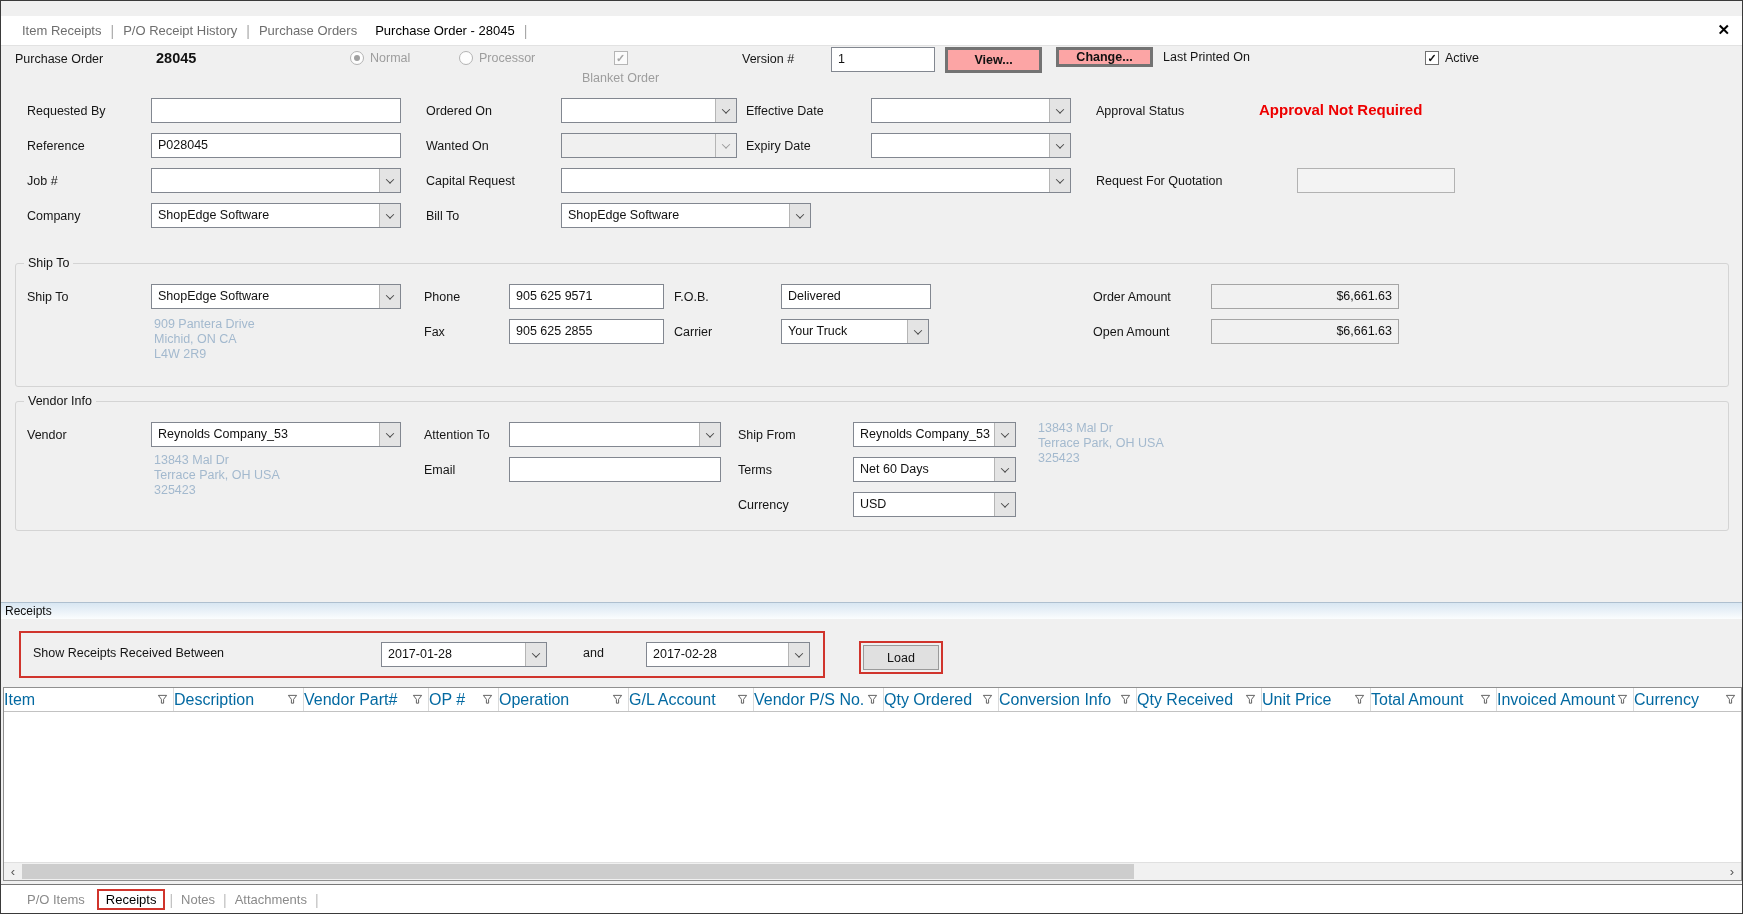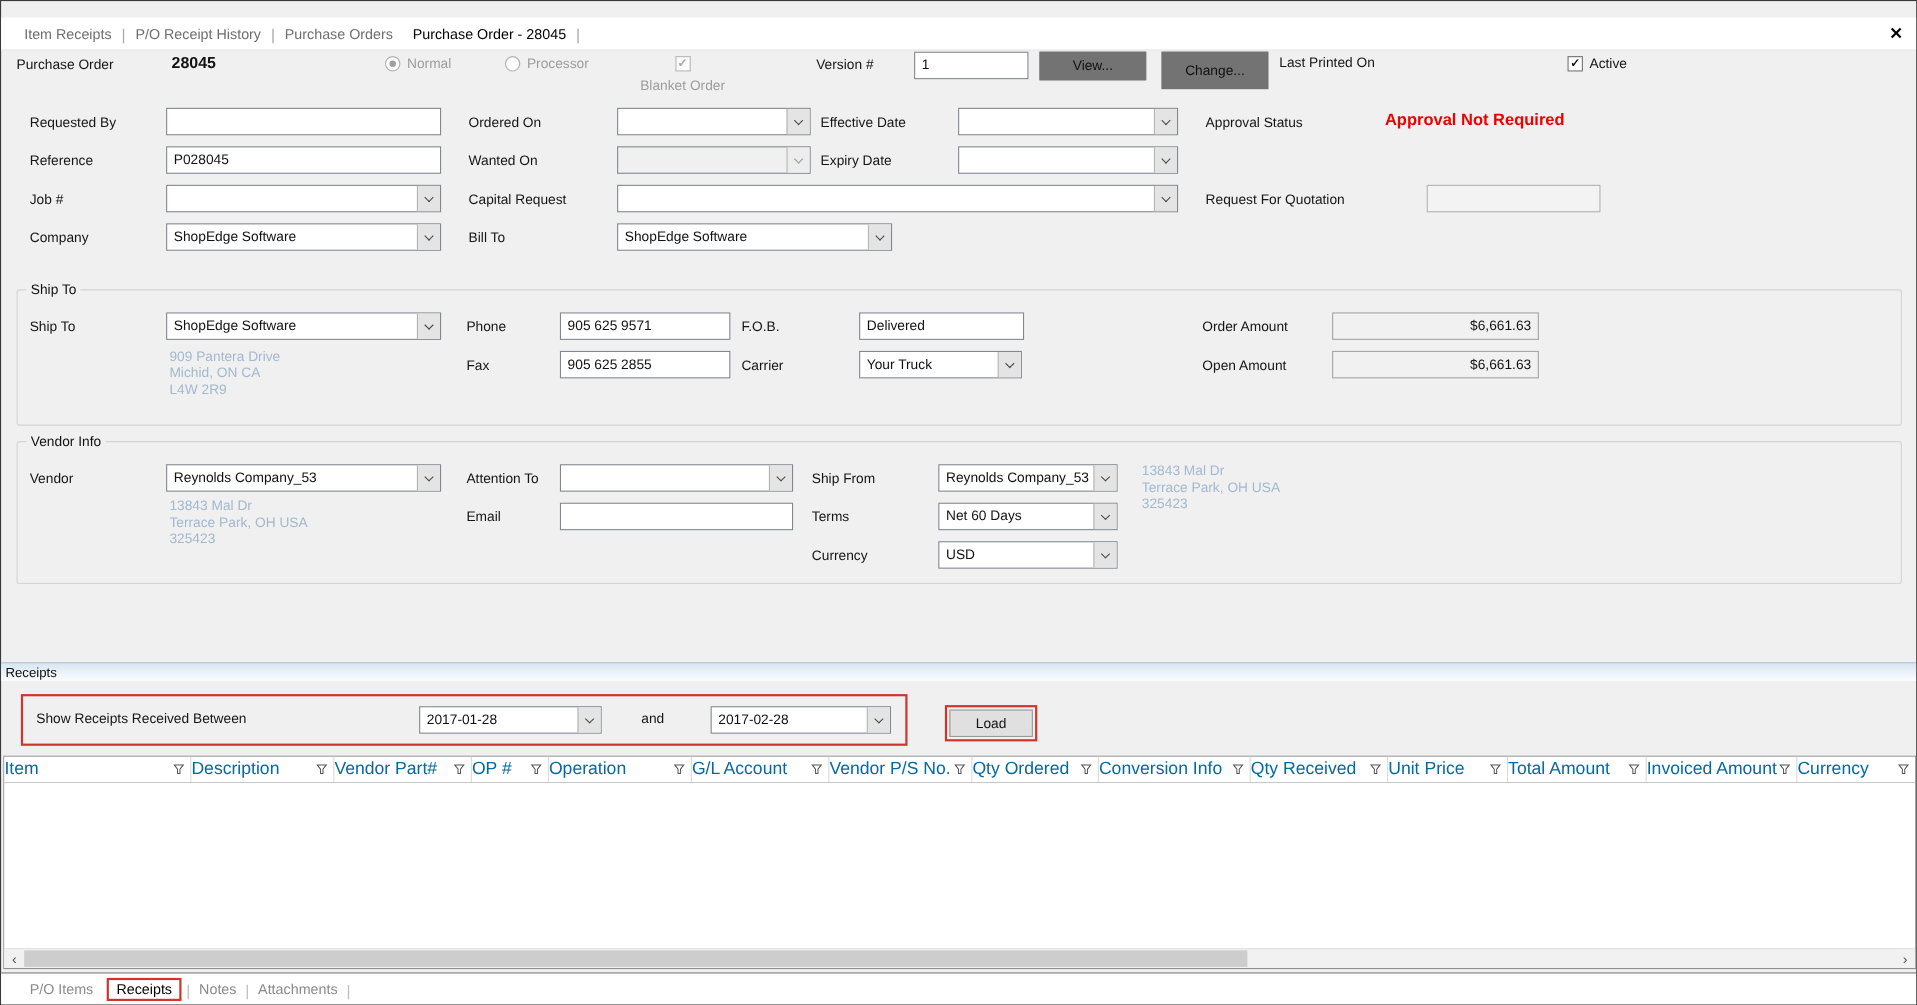--- a/index.html
+++ b/index.html
@@ -28,22 +28,22 @@
        display:flex; align-items:stretch;}
   .dd .ddval{ flex:1; line-height:23px; padding:0 6px; white-space:nowrap; overflow:hidden;}
   .dd .ddbtn{ width:21px; background:#e4e4e4; border-left:1px solid #b5b5b5;
        display:flex; align-items:center; justify-content:center;}
   .dd.dis{ background:#f0f0f0; }
   .dd.dis .ddbtn{ background:#ededed; }
   .chev{ display:inline-block; width:6px; height:6px;
        border-left:1.6px solid #4a4a4a; border-bottom:1.6px solid #4a4a4a;
        transform:rotate(-45deg) translate(1px,-1px);}
   .dd.dis .chev{ border-color:#9b9b9b; }
-  .btn{ position:absolute; background:#737373; border:3px solid #737373;
-       display:flex; align-items:center; justify-content:center; cursor:pointer;}
+  .btn{ position:absolute; background:#fca5a5; border:3px solid #737373;
+       display:flex; align-items:center; justify-content:center; cursor:pointer;font-weight:bold;}
   .grp{ position:absolute; border:1px solid #d4d4d4; border-radius:3px;}
   .grp-title{ position:absolute; top:-8px; left:8px; background:#f0f0f0; padding:0 4px; white-space:nowrap;}
   .addr{ position:absolute; color:#a3b9ce; line-height:15px; white-space:nowrap;}
   
   .opt{ position:absolute; display:flex; align-items:center; gap:6px; }
   .radio{ width:14px; height:14px; border:1px solid #b3b3b3; border-radius:50%; background:#fdfdfd; position:relative;}
   .radio.sel::after{ content:""; position:absolute; inset:3px; border-radius:50%; background:#a0a0a0;}
   .cbbox{ width:14px; height:14px; border:1px solid #707070; background:#fff;
       display:flex; align-items:center; justify-content:center; font-size:11px; line-height:1; color:#111;}
   .cbbox.checked::after{ content:"✓"; font-weight:700;}
@@ -106,21 +106,21 @@
     <span class="lbl dis" style="position:static;">Processor</span>
   </div>
   <div class="opt" style="left:581px;top:50px;flex-direction:column;">
     <span class="cbbox checked dis"></span>
     <span class="lbl dis" style="position:static;">Blanket Order</span>
   </div>
 
   <div class="lbl" style="left:741px;top:51px;">Version #</div>
   <div class="tb" style="left:830px;top:46px;width:104px;">1</div>
   <div class="btn" style="left:944px;top:46px;width:97px;height:26px;">View...</div>
-  <div class="btn" style="left:1055px;top:46px;width:97px;height:34px;">Change...</div>
+  <div class="btn" style="left:1055px;top:46px;width:97px;height:20px;">Change...</div>
   <div class="lbl" style="left:1162px;top:49px;">Last Printed On</div>
   <div class="opt" style="left:1424px;top:50px;">
     <span class="cbbox checked"></span>
     <span class="lbl" style="position:static;">Active</span>
   </div>
 
   <div class="lbl" style="left:26px;top:103px;">Requested By</div>
   <div class="tb" style="left:150px;top:97px;width:250px;"></div>
   <div class="lbl" style="left:425px;top:103px;">Ordered On</div>
   <div class="dd" style="left:560px;top:97px;width:176px;">

